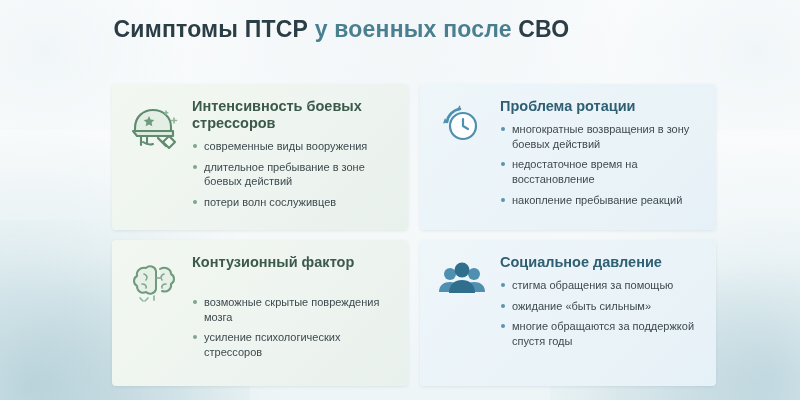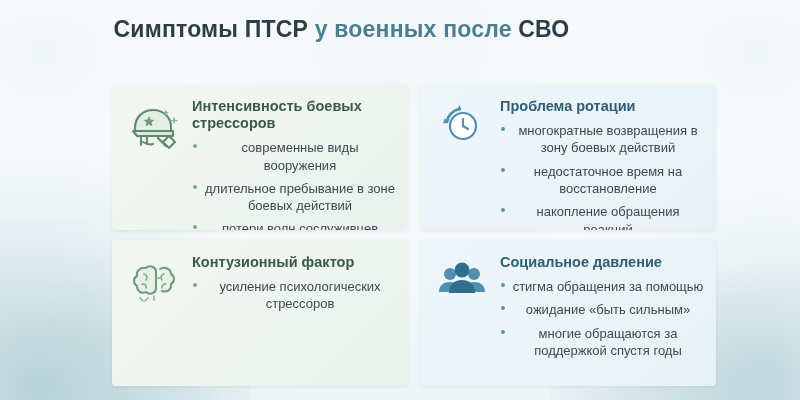--- a/index.html
+++ b/index.html
@@ -119,41 +119,40 @@
   .green .card-title { color: #3c5a4c; }
   .blue .card-title { color: #2f5f73; }
   ul.points {
     list-style: none;
     margin: 0;
     padding: 0;
   }
   ul.points li {
     position: relative;
     padding-left: 12px;
-    font-size: 13px;
+    font-size: 11px;
     line-height: 1.33;
     margin-bottom: 6px;
     color: #3e4a4f;
-    text-align: center;
   }
   .green ul.points li::before,
   .blue ul.points li::before {
     content: "";
     position: absolute;
     left: 1px;
     top: 5px;
     width: 4px;
     height: 4px;
     border-radius: 50%;
   }
   .green ul.points li::before { background: #7fa58e; }
   .blue ul.points li::before { background: #5c93ae; }
 
   
-  .card.c3 .card-title { margin-bottom: 7px; }
+  .card.c3 .card-title { margin-bottom: 24px; }
 </style>
 </head>
 <body>
 
 <div class="slide">
   <div class="tex tl"></div>
   <div class="tex tr"></div>
   <div class="tex bl"></div>
   <div class="tex br"></div>
 
@@ -203,21 +202,21 @@
             <path d="M24 7 L24.5 11.5 L20 12.5 Z" fill="#4f8fb0" stroke="none"></path>
             <path d="M9 20 L11.5 24.5 L7 25.5 Z" fill="#4f8fb0" stroke="none"></path>
           </g>
         </svg>
       </div>
       <div class="body">
         <div class="card-title">Проблема ротации</div>
         <ul class="points">
           <li>многократные возвращения в зону боевых действий</li>
           <li>недостаточное время на восстановление</li>
-          <li>накопление обращения  реакций</li>
+          <li>накопление пребывание  реакций</li>
         </ul>
       </div>
     </div>
 
     <div class="card green c3">
       <div class="icon-wrap">
         <svg width="56" height="56" viewBox="0 0 56 56" aria-hidden="true">
           <g fill="#e6f0e6" stroke="#6f9a7c" stroke-width="2" stroke-linecap="round" stroke-linejoin="round">
             <path d="M20 14 C14 13 10 17 11 22 C7 24 7 30 11 32 C11 37 15 40 20 38 C23 41 29 40 30 35 L30 17 C29 12 23 11 20 14 Z"></path>
             <path d="M34 15 C39 12 45 15 45 20 C49 22 49 28 45 30 C46 35 41 39 36 37"></path>
@@ -231,20 +230,21 @@
           </g>
           <g stroke="#8fb79a" stroke-width="1.7" stroke-linecap="round">
             <path d="M14 44 l3 3 M22 44 l-3 3"></path>
             <path d="M28 42 l0 4"></path>
           </g>
         </svg>
       </div>
       <div class="body">
         <div class="card-title">Контузионный фактор</div>
         <ul class="points">
+          <li>возможные скрытые повреждения мозга</li>
           <li>усиление психологических стрессоров</li>
         </ul>
       </div>
     </div>
 
     <div class="card blue c4">
       <div class="icon-wrap">
         <svg width="56" height="56" viewBox="0 0 56 56" aria-hidden="true">
           <g fill="#4f8fb0">
             <circle cx="16" cy="20" r="6"></circle>

